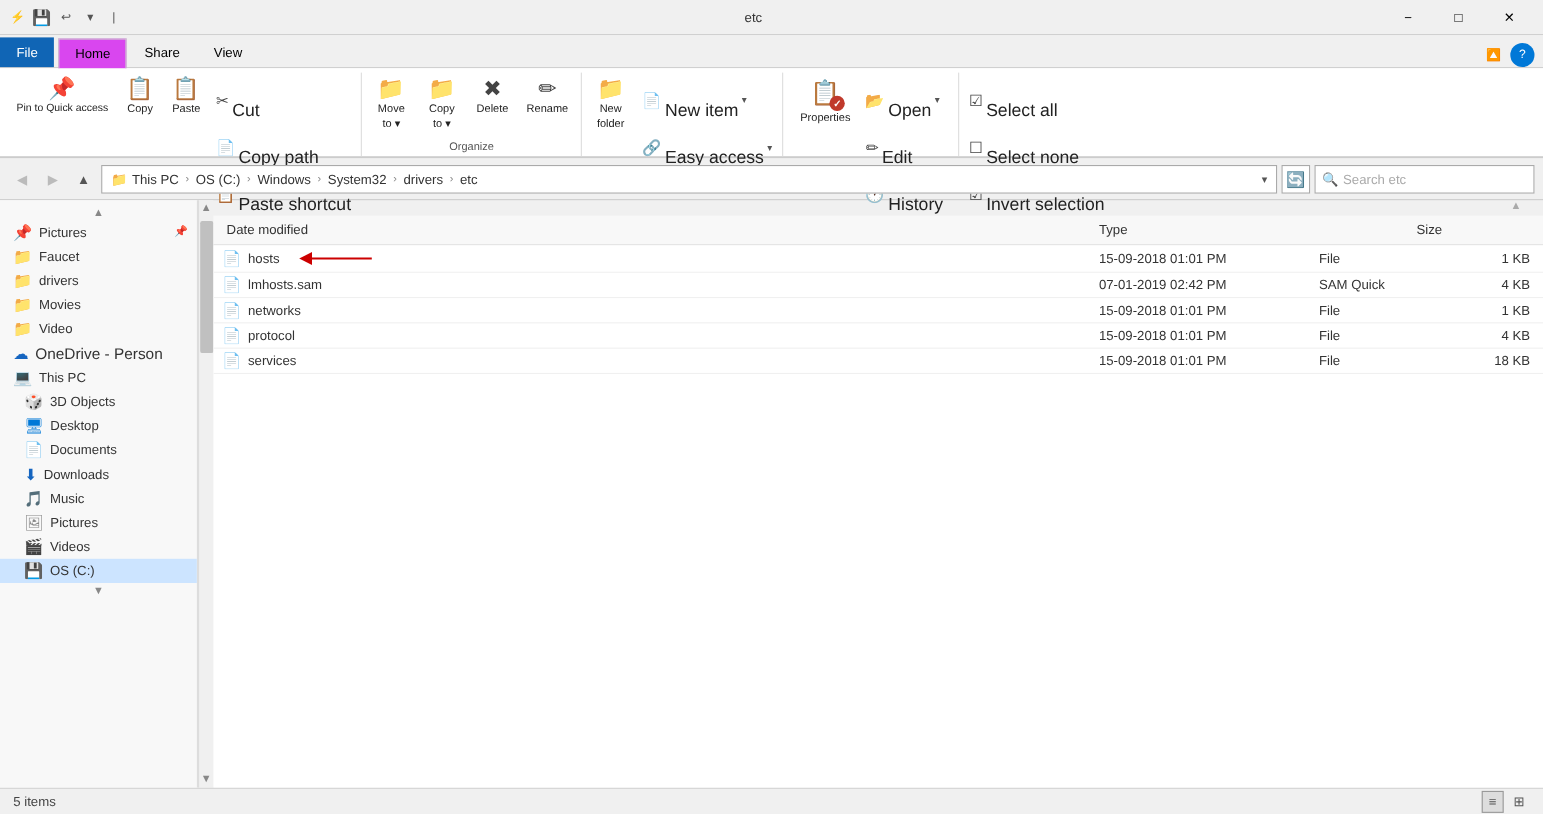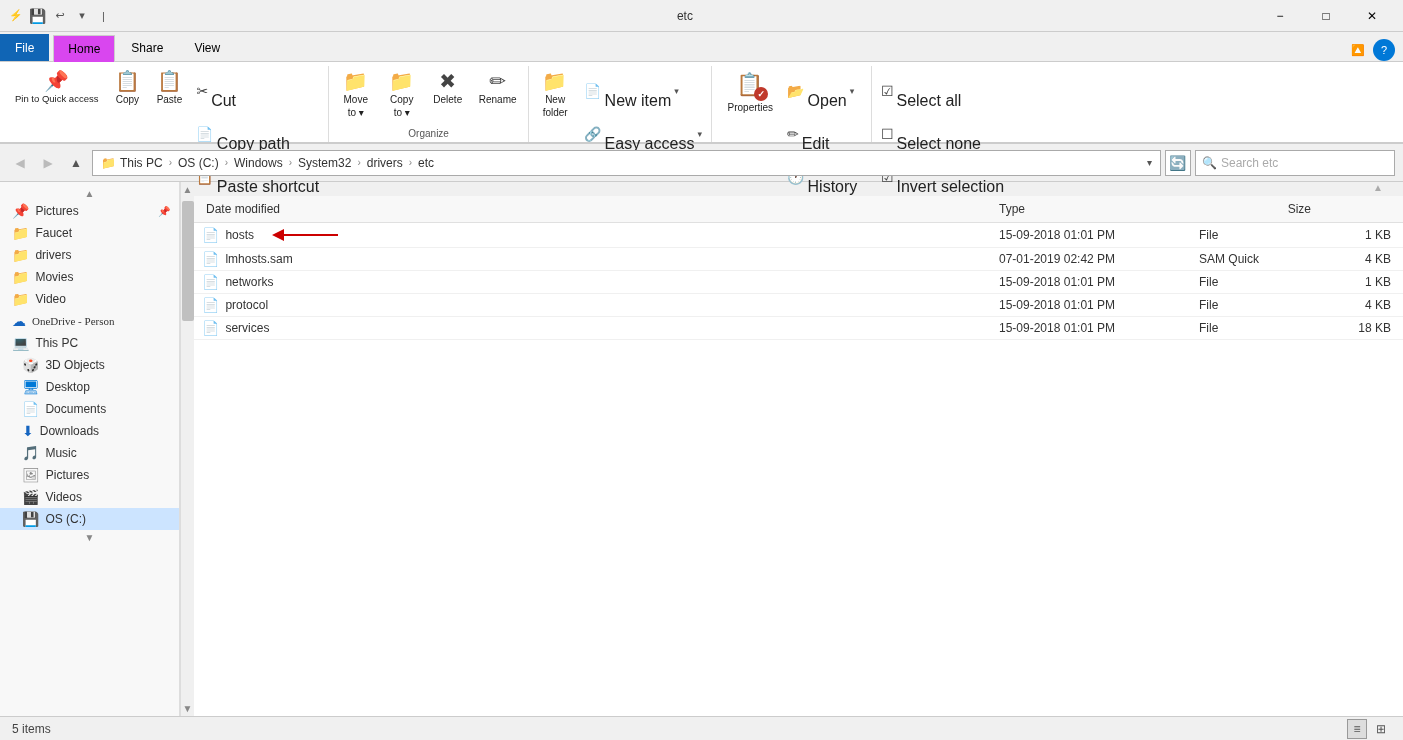--- a/index.html
+++ b/index.html
@@ -491,21 +491,21 @@
       <span class="sidebar-icon sidebar-icon-folder">📁</span>
       <span>Movies</span>
     </div>
     <div class="sidebar-item">
       <span class="sidebar-icon sidebar-icon-folder">📁</span>
       <span>Video</span>
     </div>
 
     <div class="sidebar-item">
       <span class="sidebar-icon sidebar-icon-onedrive">☁</span>
-      <span style="font-size:11px;font-family:Liberation Serif, serif;">OneDrive - Person</span>
+      <span style="font-size:14px;">OneDrive - Person</span>
     </div>
 
     <div class="sidebar-item">
       <span class="sidebar-icon sidebar-icon-thispc">💻</span>
       <span>This PC</span>
     </div>
     <div class="sidebar-item" style="padding-left:22px;">
       <span class="sidebar-icon sidebar-icon-3d">🎲</span>
       <span>3D Objects</span>
     </div>

